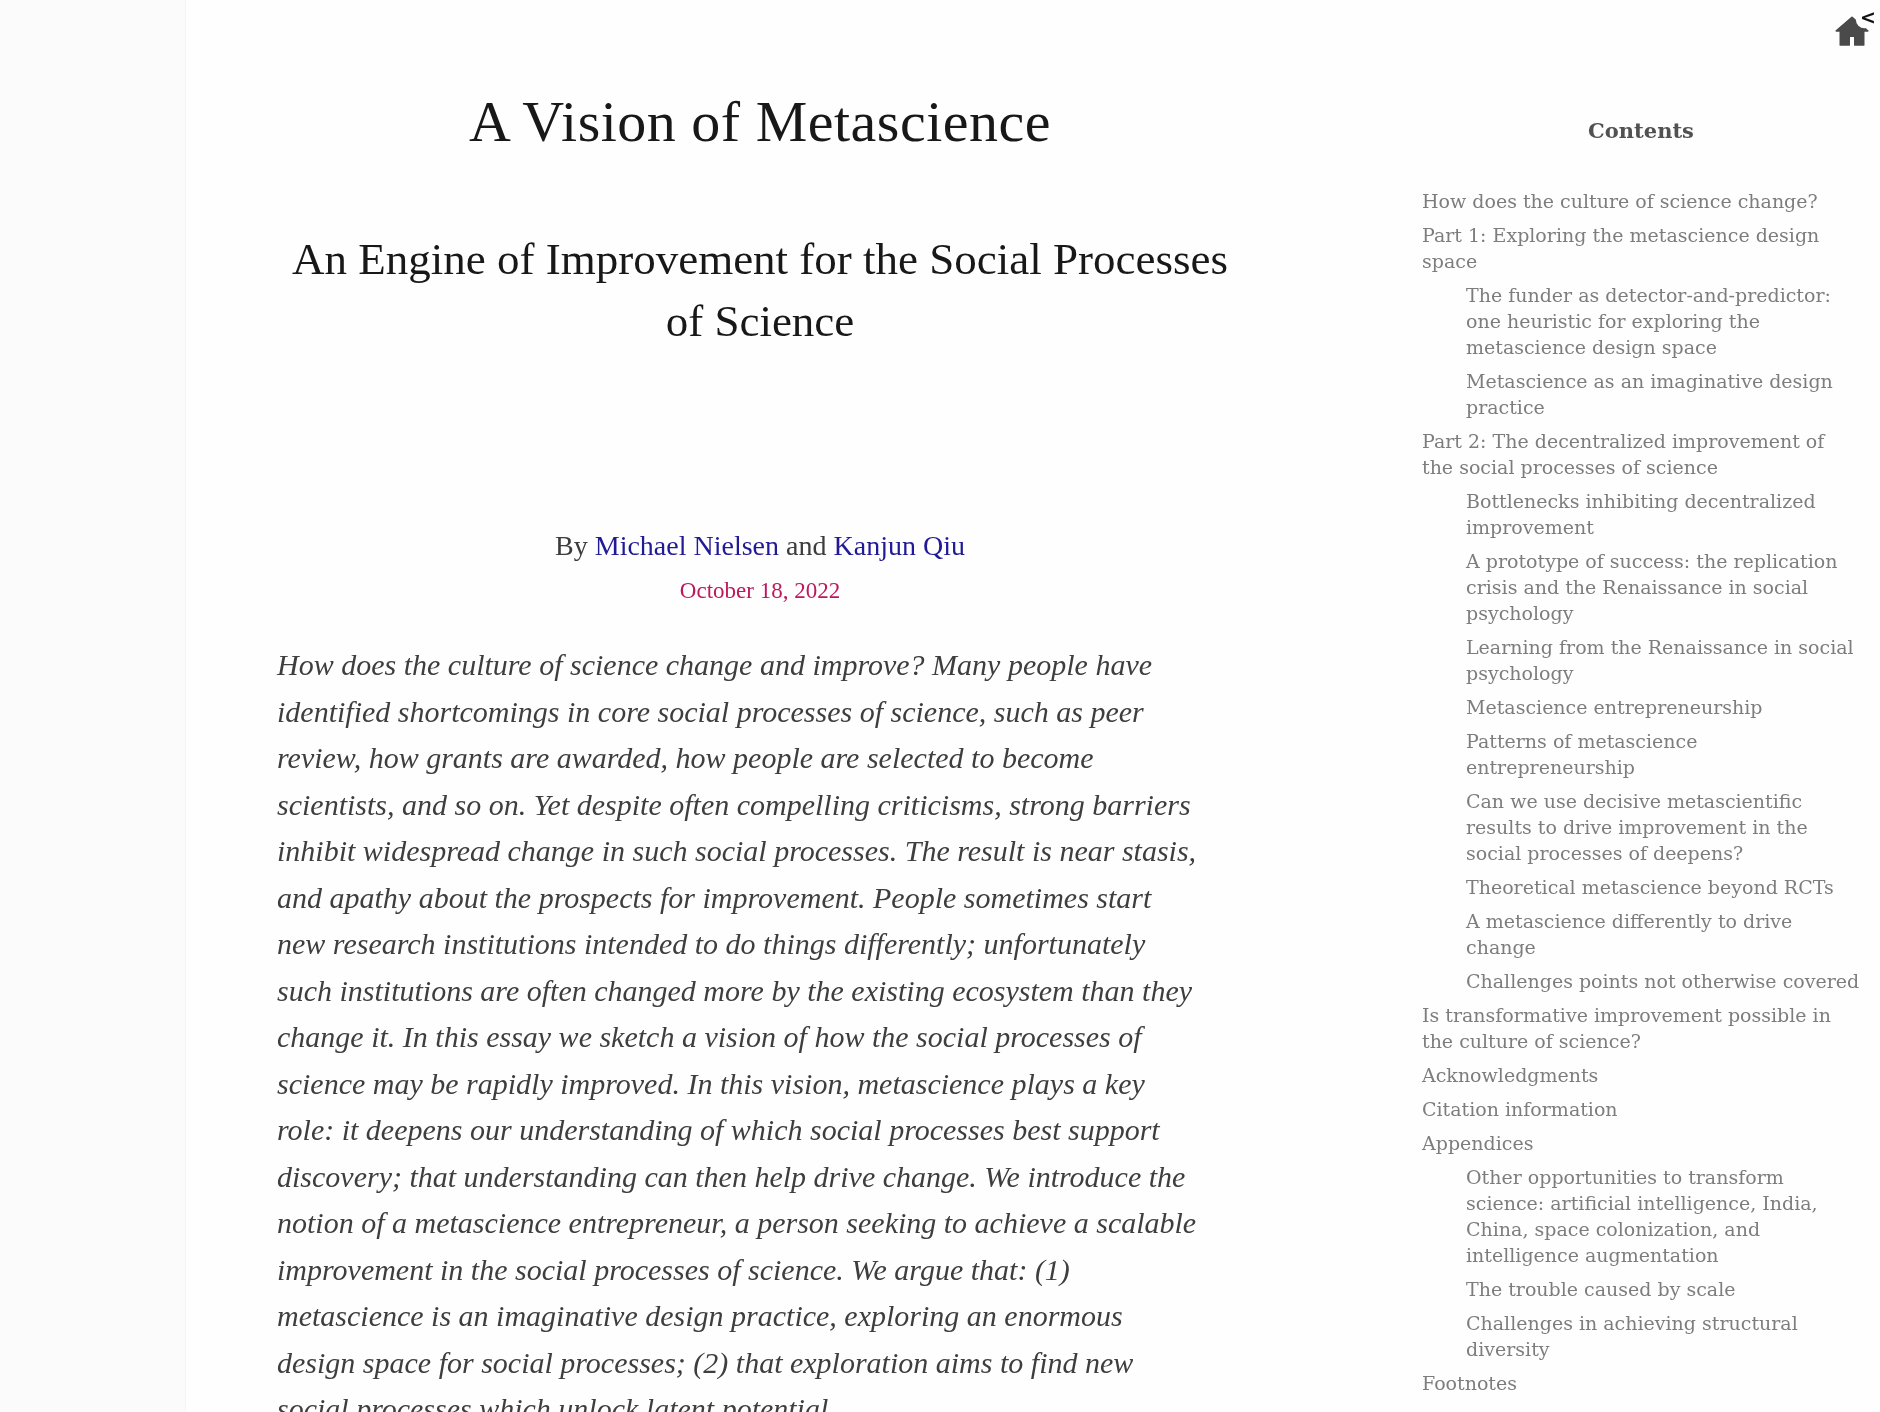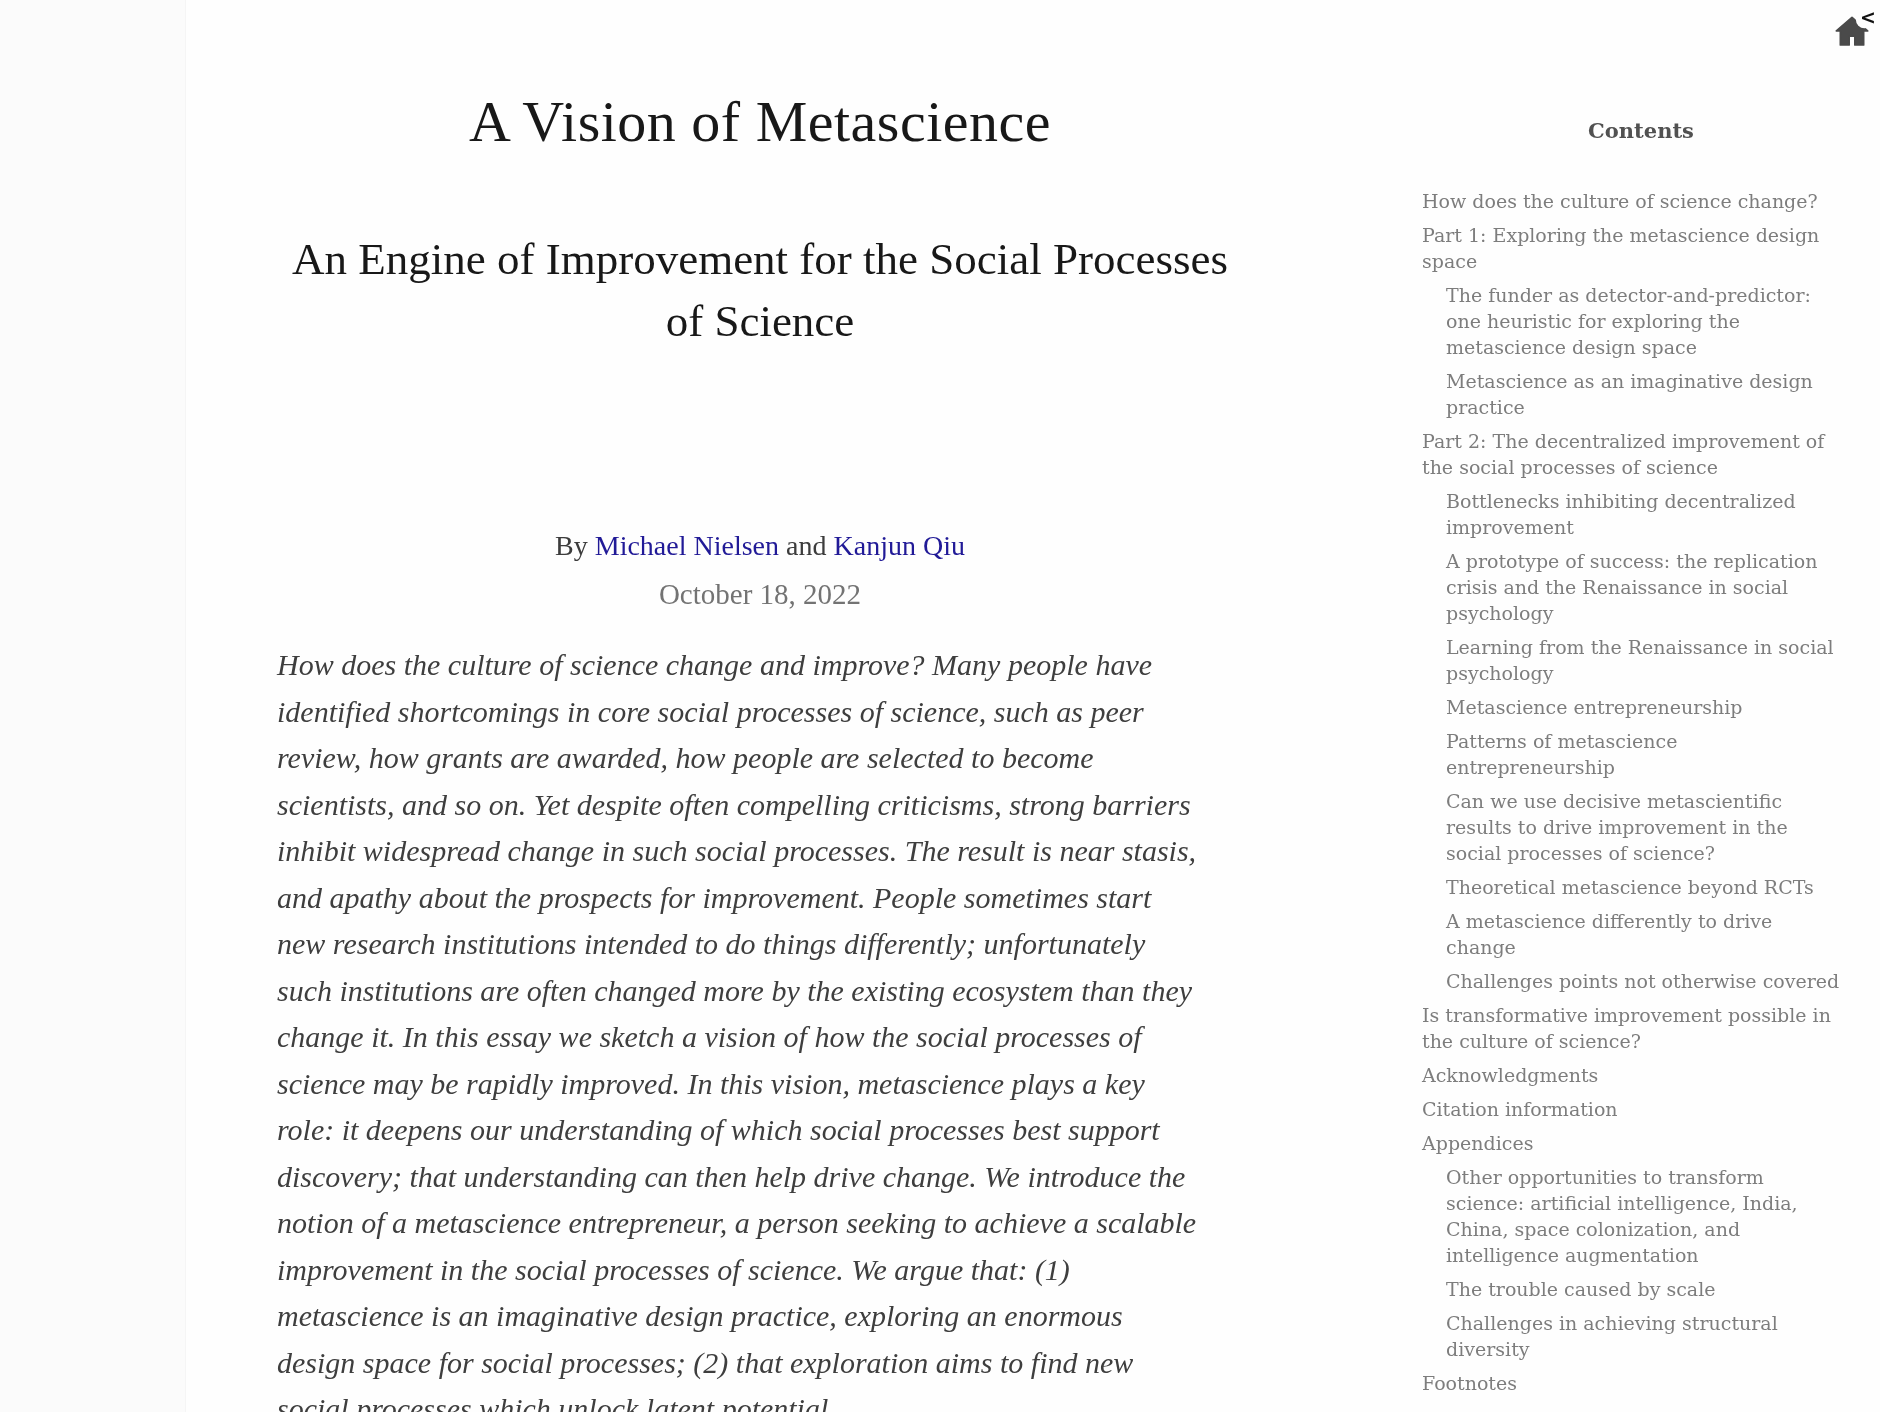--- a/index.html
+++ b/index.html
@@ -43,21 +43,21 @@
     position:absolute;top:530px;left:0;width:100%;
     text-align:center;
     font-size:28px;color:#3c3c3c;
   }
   .byline a{
     color:var(--link-color);text-decoration:none;cursor:pointer;
   }
   .pub-date{
     position:absolute;top:578px;left:0;width:100%;
     text-align:center;
-    font-size:29px;color:#737373;
+    font-size:23px;color:#be185d;
   }
   .abstract{
     position:absolute;top:642px;left:0;width:924px;
     font-style:italic;
     font-size:30px;line-height:46.5px;
     color:var(--body-text);
     text-align:left;
   }
   
   .toc{
@@ -70,21 +70,21 @@
     color:var(--toc-heading);
     margin-bottom:45px;
   }
   .toc-item{
     font-size:19px;line-height:26px;
     color:var(--toc-text);
     margin-bottom:8px;
     cursor:pointer;
   }
   .toc-item.indent{
-    margin-left:24px;
+    margin-left:44px;
     width:396px;
   }
   
   .home-button{
     position:absolute;top:6px;right:2px;width:48px;height:48px;
     cursor:pointer;
   }
   .home-button svg{position:absolute;left:2px;top:6px;}
   .back-chevron{
     position:absolute;right:2px;top:2px;
@@ -120,21 +120,21 @@
       <div class="toc-item">How does the culture of science change?</div>
       <div class="toc-item">Part 1: Exploring the metascience design space</div>
       <div class="toc-item indent">The funder as detector-and-predictor: one heuristic for exploring the metascience design space</div>
       <div class="toc-item indent">Metascience as an imaginative design practice</div>
       <div class="toc-item">Part 2: The decentralized improvement of the social processes of science</div>
       <div class="toc-item indent">Bottlenecks inhibiting decentralized improvement</div>
       <div class="toc-item indent">A prototype of success: the replication crisis and the Renaissance in social psychology</div>
       <div class="toc-item indent">Learning from the Renaissance in social psychology</div>
       <div class="toc-item indent">Metascience entrepreneurship</div>
       <div class="toc-item indent">Patterns of metascience entrepreneurship</div>
-      <div class="toc-item indent">Can we use decisive metascientific results to drive improvement in the social processes of science?</div>
+      <div class="toc-item indent">Can we use decisive metascientific results to drive improvement in the social processes of deepens?</div>
       <div class="toc-item indent">Theoretical metascience beyond RCTs</div>
       <div class="toc-item indent">A metascience differently to drive change</div>
       <div class="toc-item indent">Challenges points not otherwise covered</div>
       <div class="toc-item">Is transformative improvement possible in the culture of science?</div>
       <div class="toc-item">Acknowledgments</div>
       <div class="toc-item">Citation information</div>
       <div class="toc-item">Appendices</div>
       <div class="toc-item indent">Other opportunities to transform science: artificial intelligence, India, China, space colonization, and intelligence augmentation</div>
       <div class="toc-item indent">The trouble caused by scale</div>
       <div class="toc-item indent">Challenges in achieving structural diversity</div>

